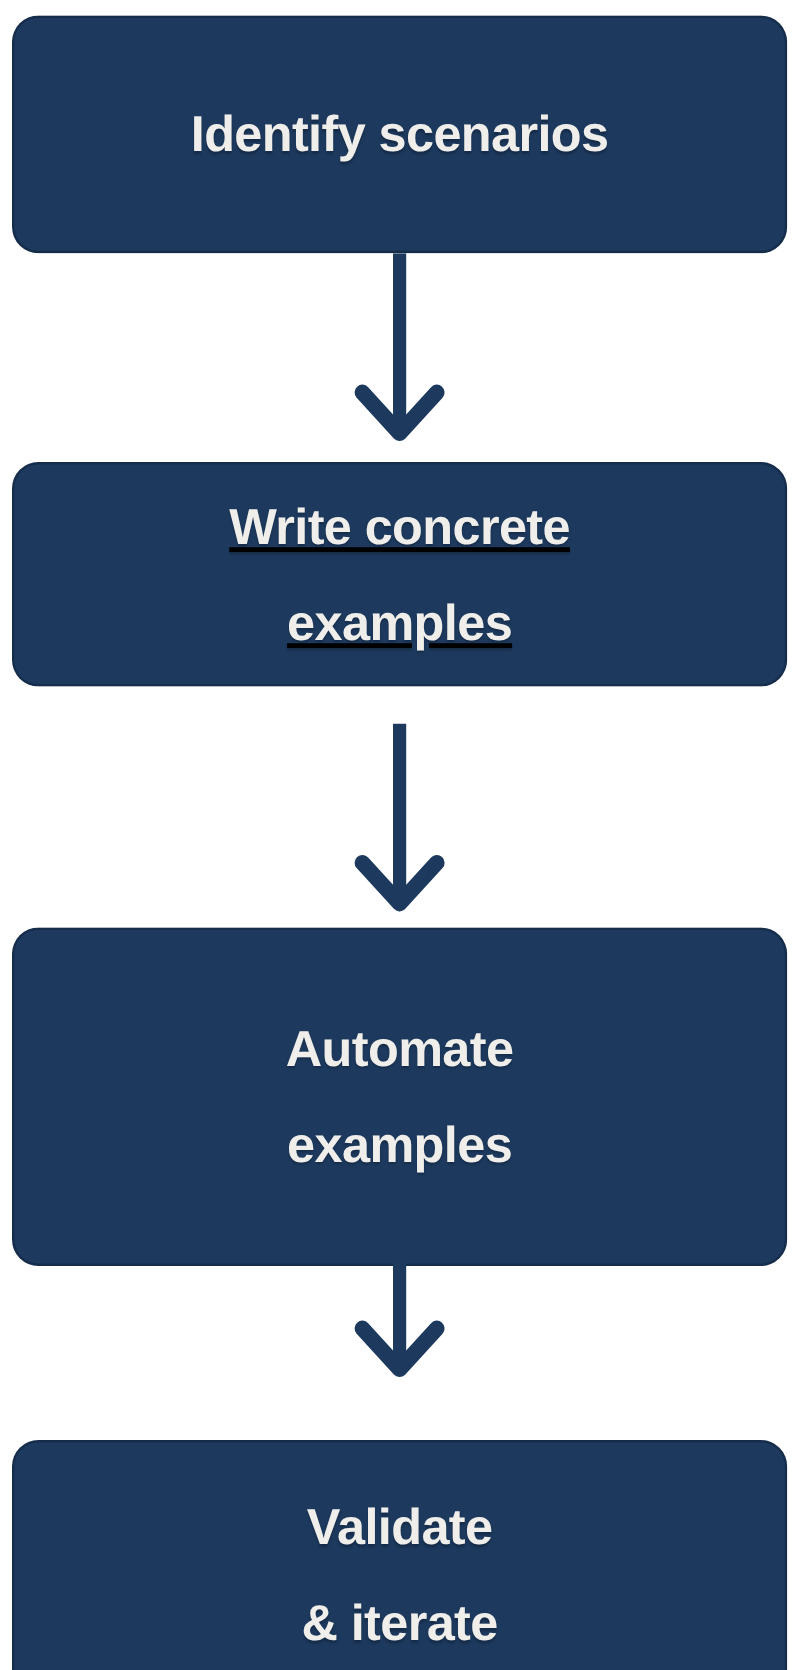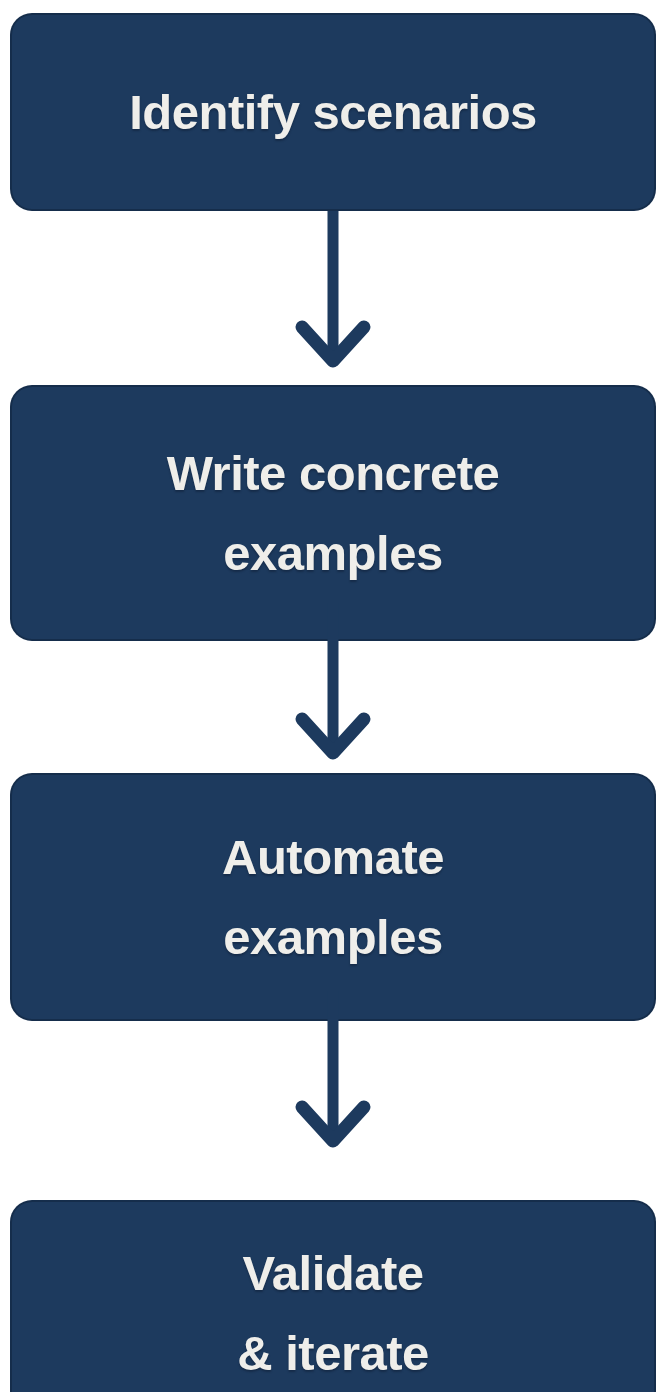--- a/index.html
+++ b/index.html
@@ -27,31 +27,31 @@
     background:var(--box-fill);
     border:2px solid rgba(10,22,40,0.35);
     border-radius:22px;
     box-sizing:border-box;
     display:flex;
     align-items:center;
     justify-content:center;
   }
   .flow-box .label{
     color:var(--label-text);
-    font-size:49px;
+    font-size:42px;
     font-weight:700;
     line-height:80px;
     letter-spacing:-0.5px;
     text-align:center;
     white-space:pre-line;
     text-shadow:0 2px 2px rgba(8,18,34,0.35);
   }
   .box-1{top:13px;height:198px;}
-  .box-2{top:385px;height:256px;}
-  .box-3{top:773px;height:248px;}
+  .box-2{top:385px;height:187px;text-decoration:underline;}
+  .box-3{top:773px;height:282px;}
   .box-4{top:1200px;height:225px;}
   .arrow{
     position:absolute;
     left:293px;
     width:80px;
     height:166px;
     color:var(--arrow);
     display:block;
   }
   .arrow-1{top:211px;}

